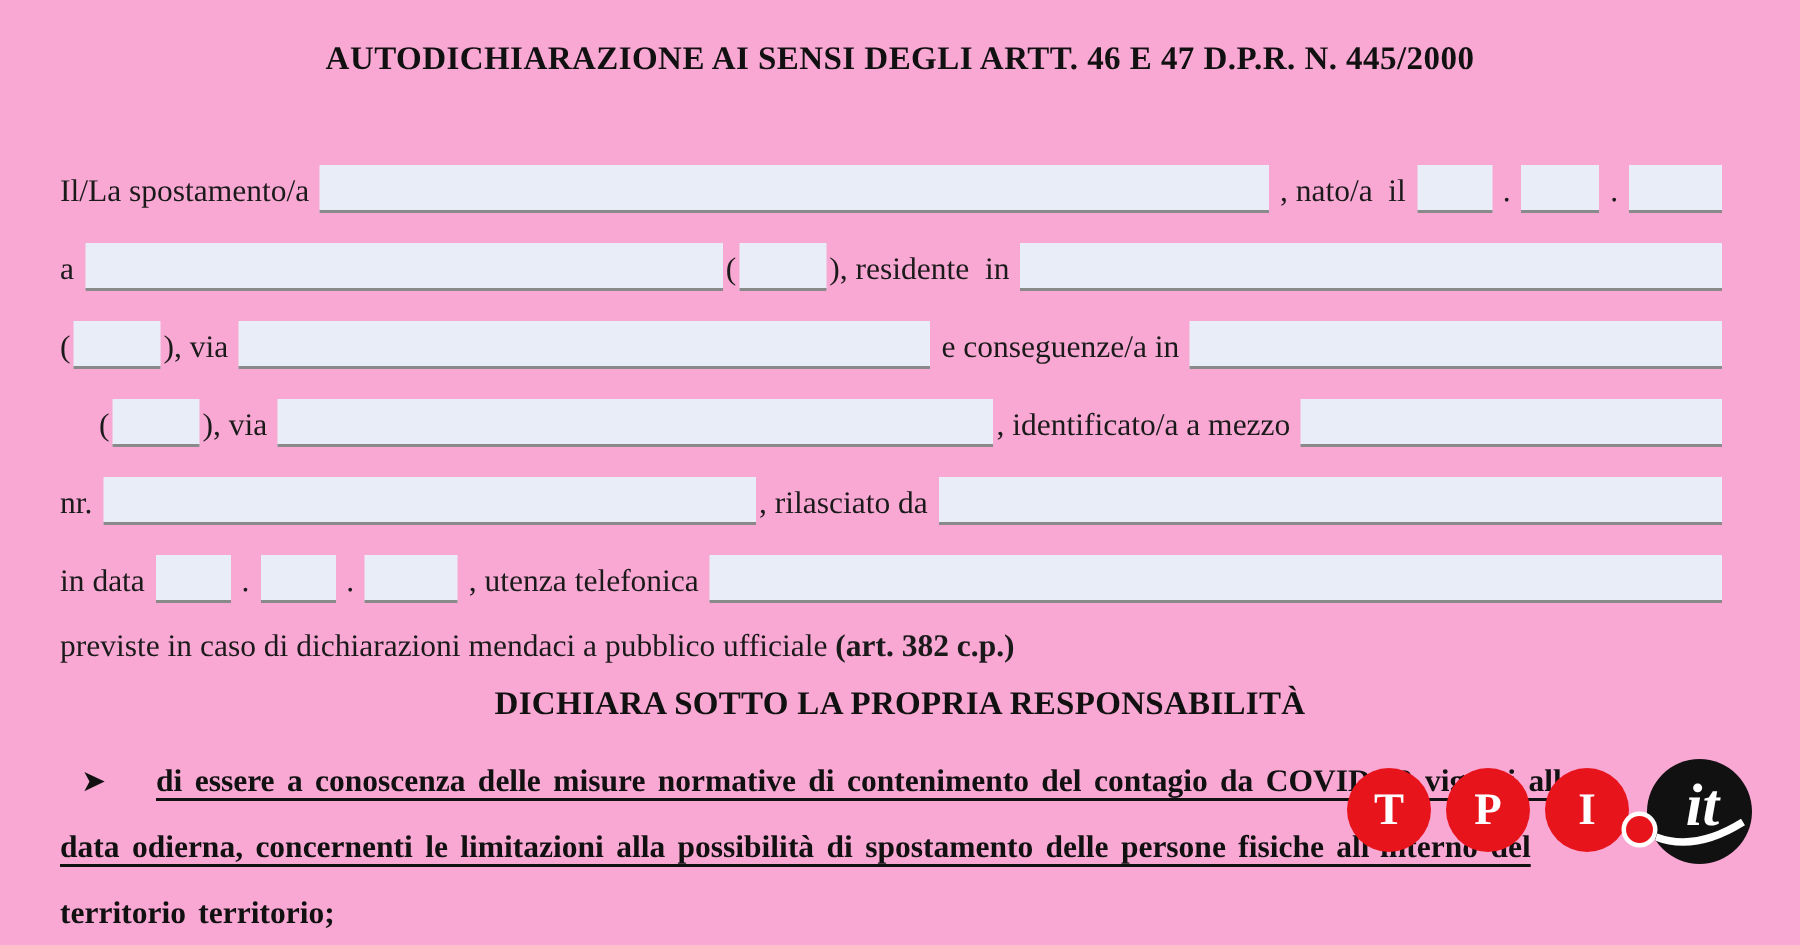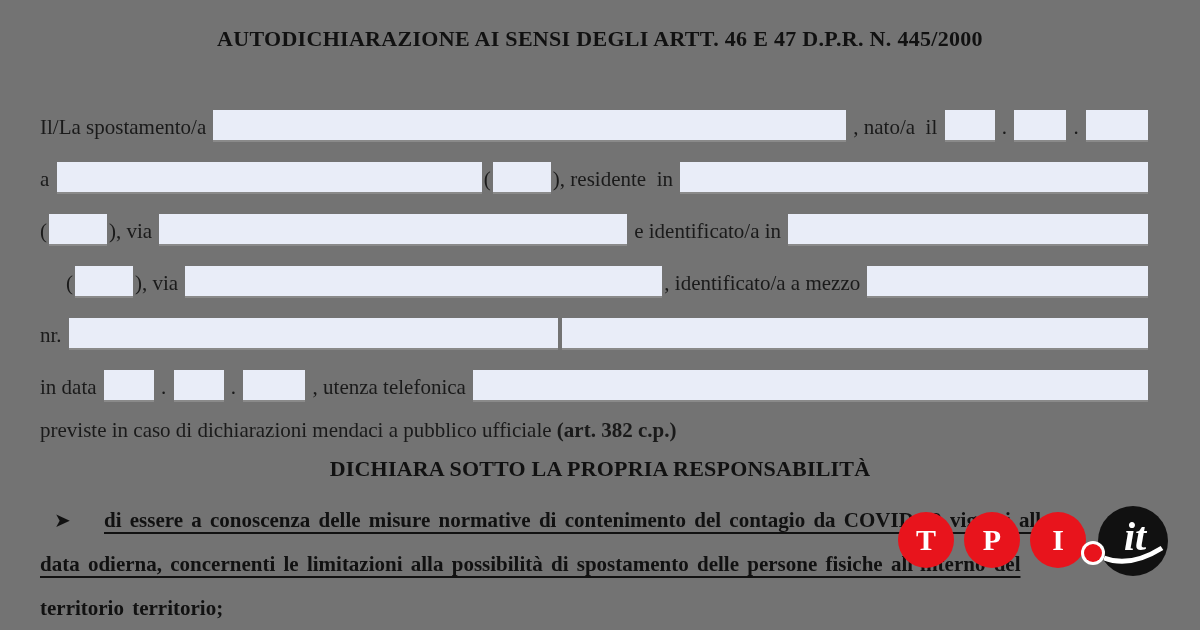--- a/index.html
+++ b/index.html
@@ -1,17 +1,17 @@
 <!DOCTYPE html>
 <html><head>
 <meta charset="utf-8">
 <style>
   html,body { margin:0; padding:0; }
   .page {
-    position:relative; width:1200px; height:630px; background:#737373;
+    position:relative; width:1200px; height:630px; background:#f9a8d4;
     font-family:"Liberation Serif", serif; color:#1a1a1a; overflow:hidden;
   }
   .doc-title {
     padding-top:26px; text-align:center; font-weight:bold; font-size:22px;
     letter-spacing:0.3px; color:#111;
   }
   .form-area { margin-top:54px; padding:0 50px 0 40px; }
   .row {
     display:flex; align-items:flex-end; height:36px; margin-bottom:16px;
     font-size:21px;
@@ -88,34 +88,35 @@
         <span class="lbl">(</span>
         <span class="field" style="width: 58px; background: rgb(233, 237, 248); border-bottom-color: rgb(138, 138, 138);"></span>
         <span class="lbl">), residente  in </span>
         <span class="field grow" style="flex-grow: 1.1; background: rgb(233, 237, 248); border-bottom-color: rgb(138, 138, 138);"></span>
       </div>
       <div class="row">
         <span class="lbl">(</span>
         <span class="field" style="width: 58px; background: rgb(233, 237, 248); border-bottom-color: rgb(138, 138, 138);"></span>
         <span class="lbl">), via </span>
         <span class="field grow" style="flex-grow: 1.3; background: rgb(233, 237, 248); border-bottom-color: rgb(138, 138, 138);"></span>
-        <span class="lbl"> e identificato/a in </span>
+        <span class="lbl"> e conseguenze/a in </span>
         <span class="field grow" style="flex-grow: 1; background: rgb(233, 237, 248); border-bottom-color: rgb(138, 138, 138);"></span>
       </div>
       <div class="row indent">
         <span class="lbl">(</span>
         <span class="field" style="width: 58px; background: rgb(233, 237, 248); border-bottom-color: rgb(138, 138, 138);"></span>
         <span class="lbl">), via </span>
         <span class="field grow" style="flex-grow: 1.7; background: rgb(233, 237, 248); border-bottom-color: rgb(138, 138, 138);"></span>
         <span class="lbl">, identificato/a a mezzo </span>
         <span class="field grow" style="flex-grow: 1; background: rgb(233, 237, 248); border-bottom-color: rgb(138, 138, 138);"></span>
       </div>
       <div class="row">
         <span class="lbl">nr. </span>
         <span class="field grow" style="flex-grow: 1; background: rgb(233, 237, 248); border-bottom-color: rgb(138, 138, 138);"></span>
+        <span class="lbl">, rilasciato da </span>
         <span class="field grow" style="flex-grow: 1.2; background: rgb(233, 237, 248); border-bottom-color: rgb(138, 138, 138);"></span>
       </div>
       <div class="row">
         <span class="lbl">in data </span>
         <span class="field" style="width: 50px; background: rgb(233, 237, 248); border-bottom-color: rgb(138, 138, 138);"></span>
         <span class="lbl"> . </span>
         <span class="field" style="width: 50px; background: rgb(233, 237, 248); border-bottom-color: rgb(138, 138, 138);"></span>
         <span class="lbl"> . </span>
         <span class="field" style="width: 62px; background: rgb(233, 237, 248); border-bottom-color: rgb(138, 138, 138);"></span>
         <span class="lbl"> , utenza telefonica </span>

